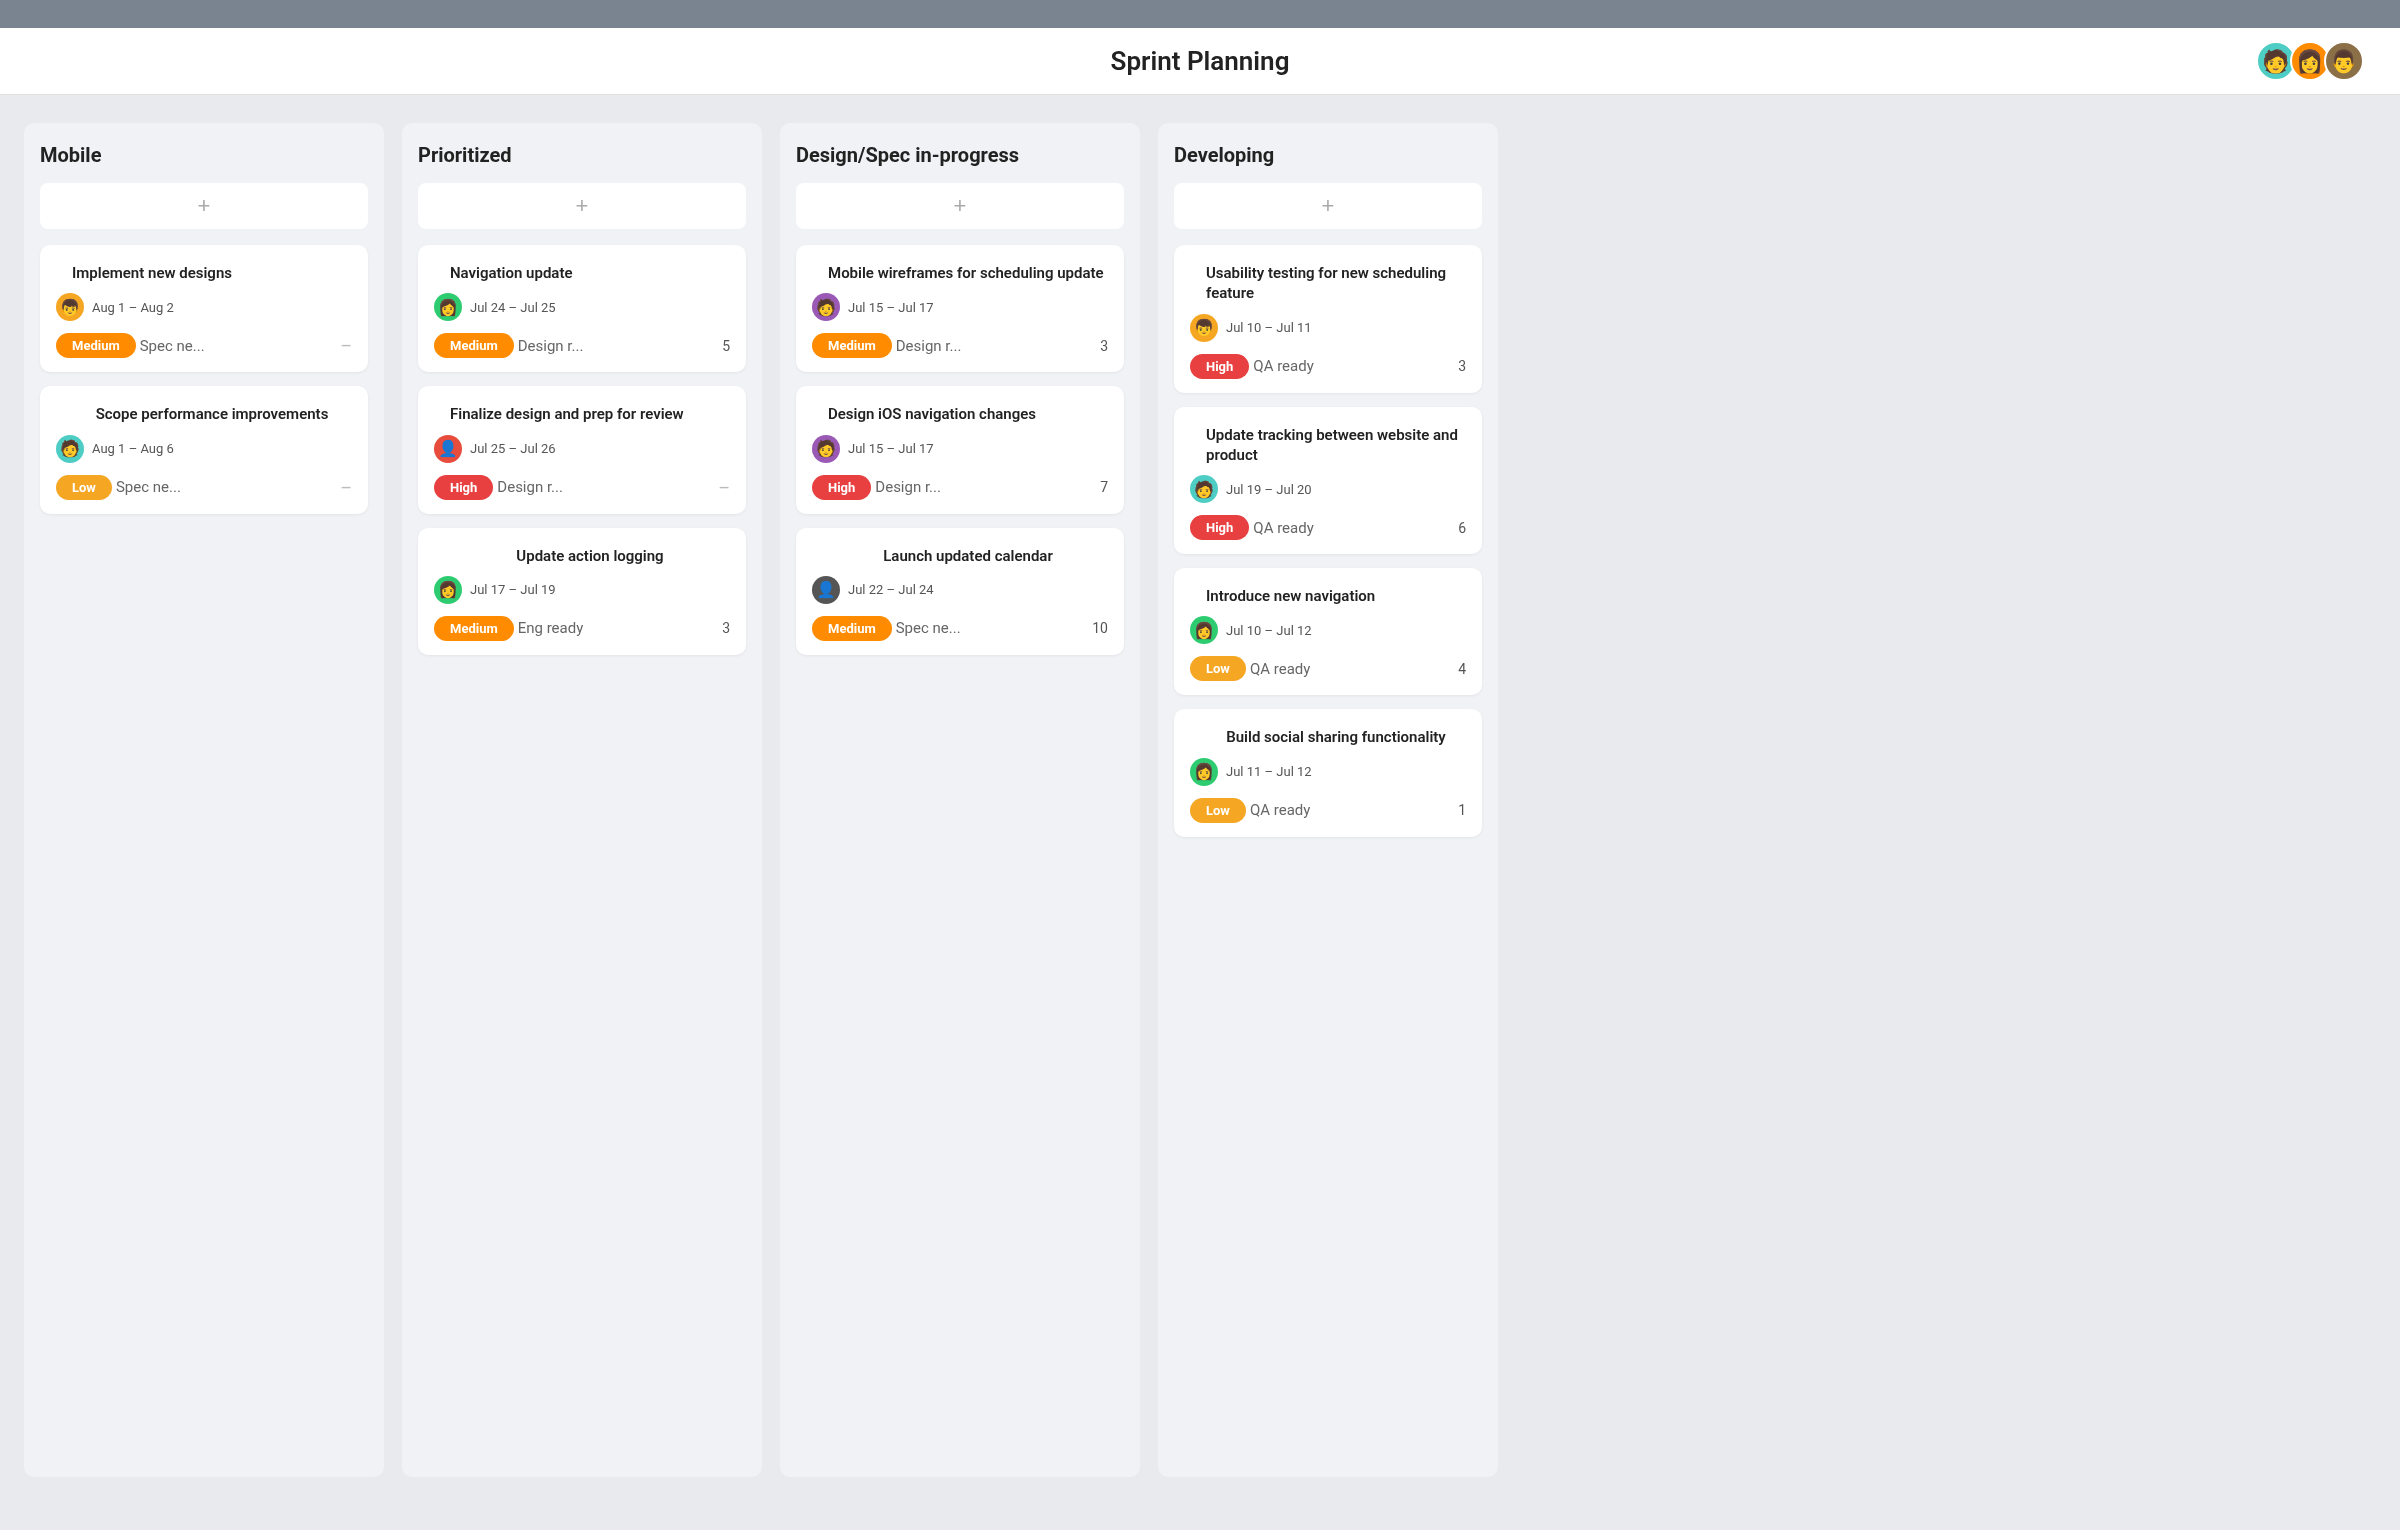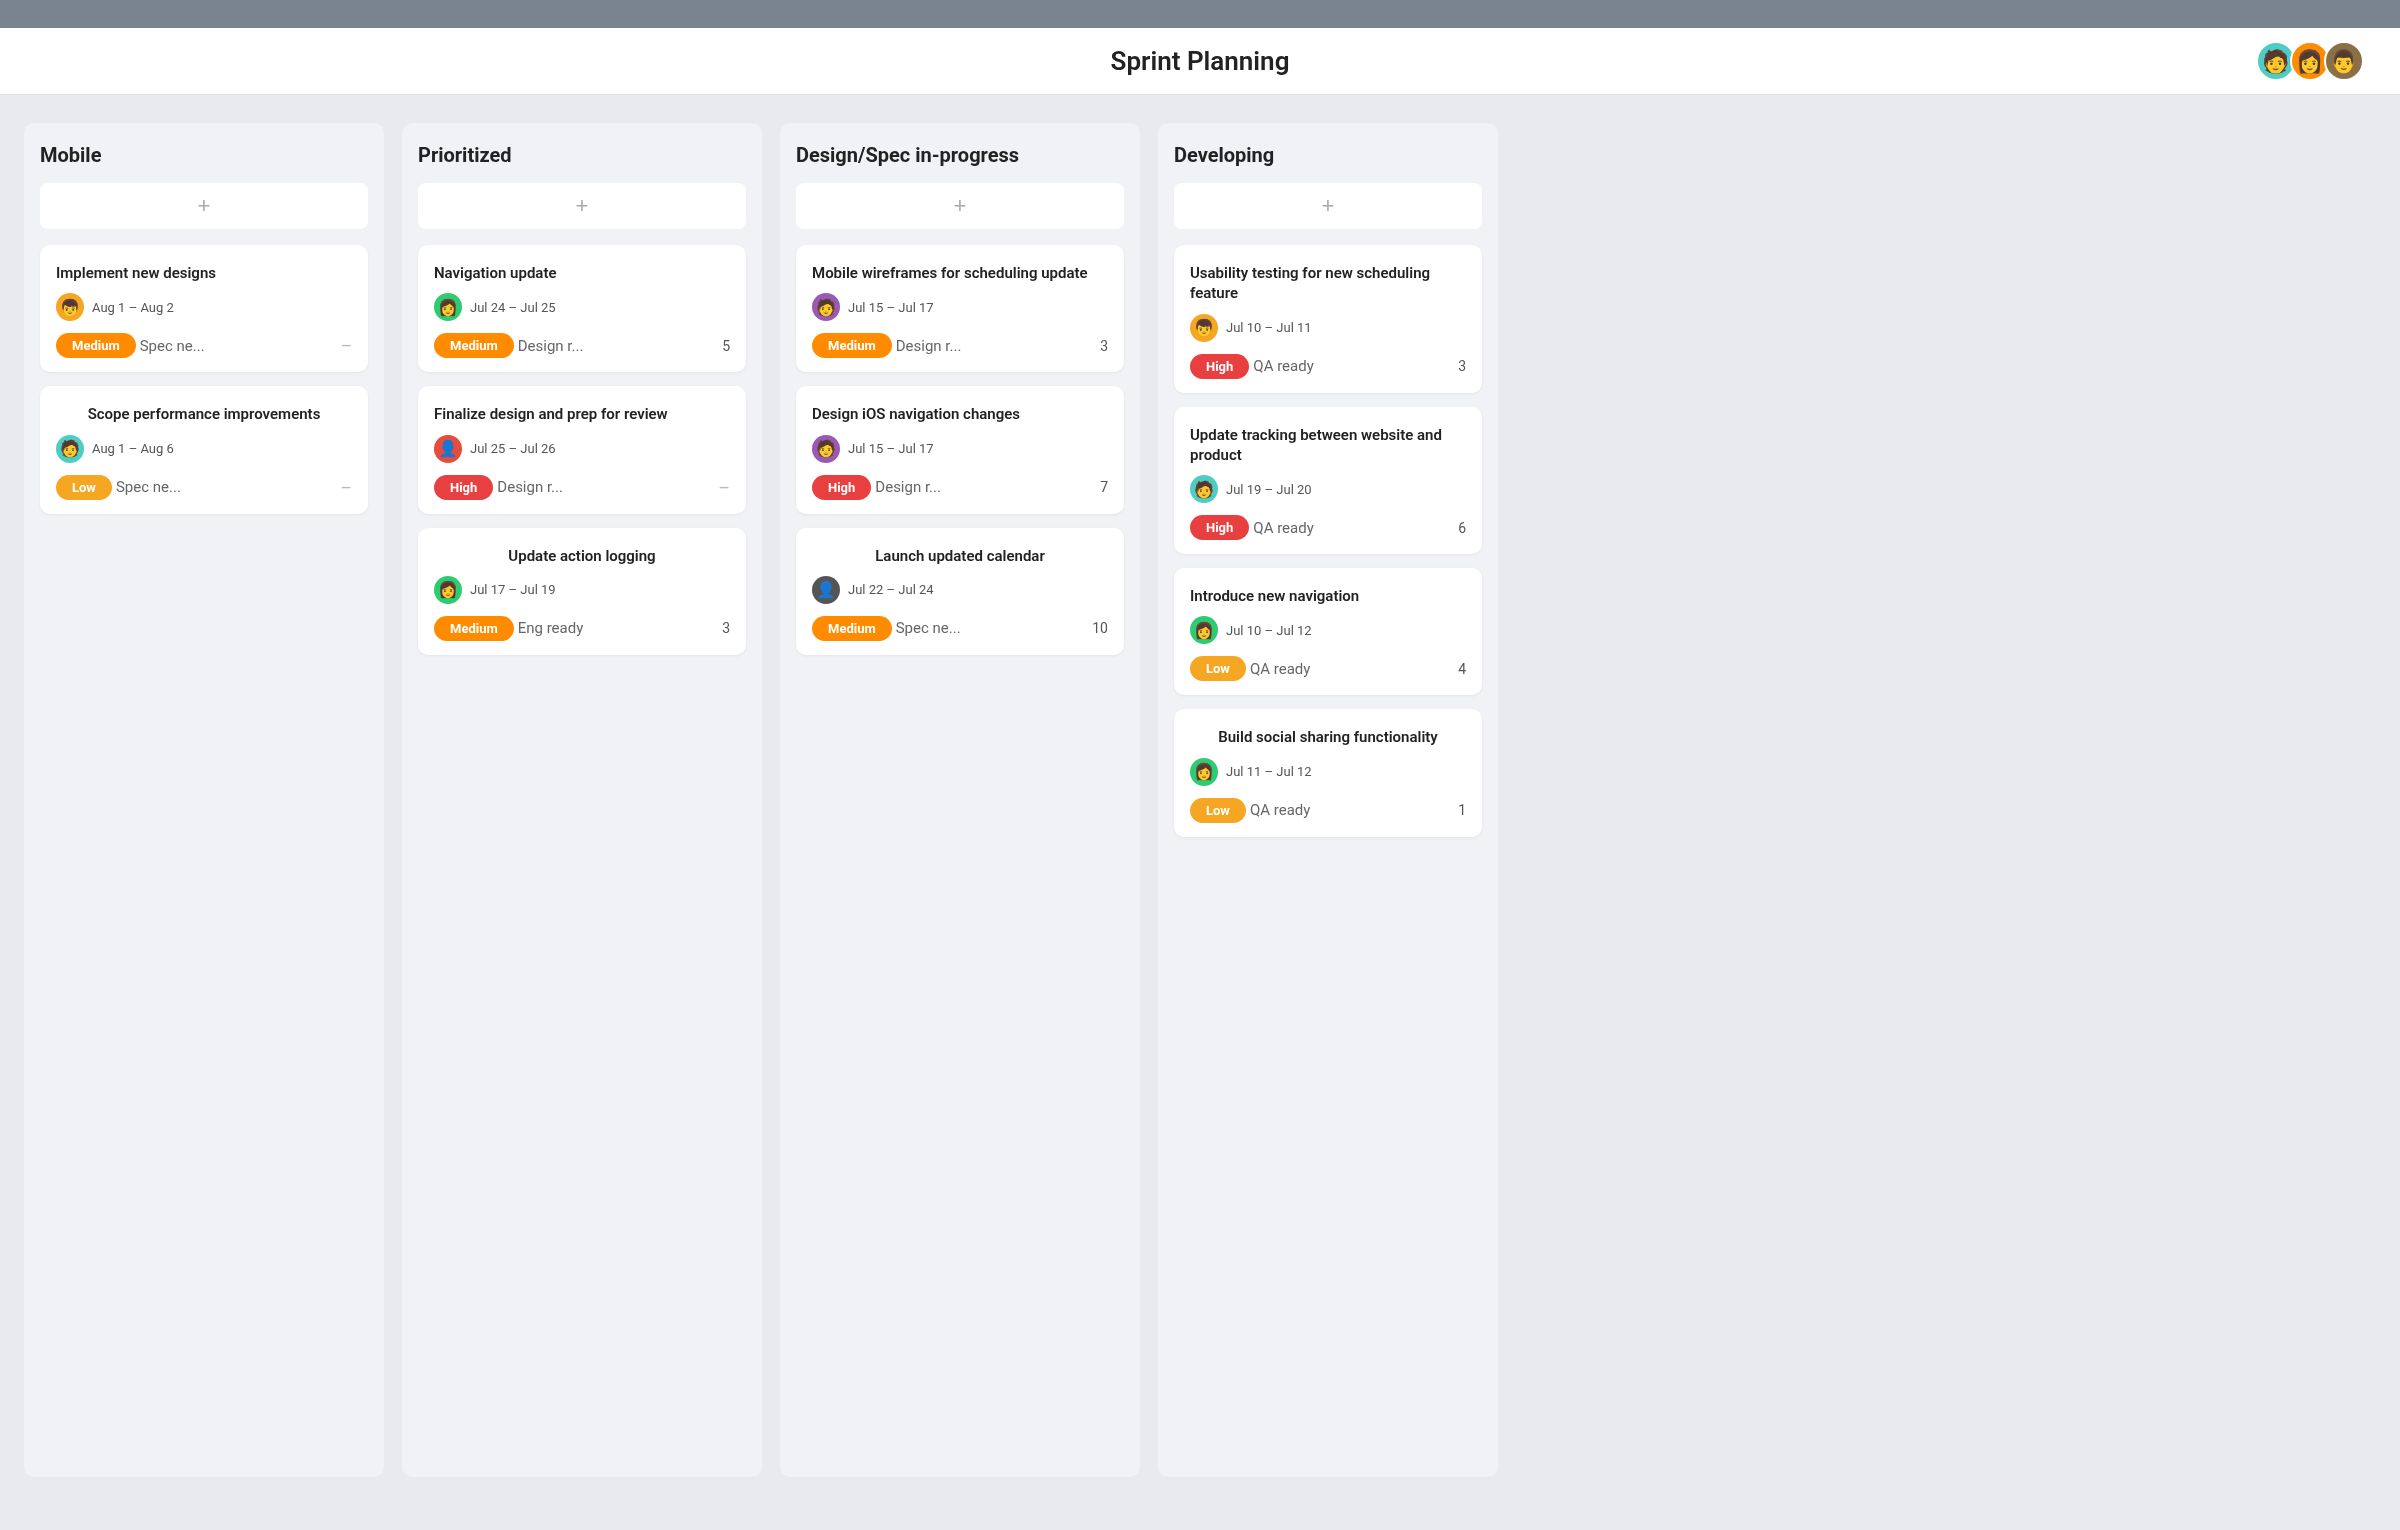--- a/index.html
+++ b/index.html
@@ -100,20 +100,21 @@
       box-shadow: 0 1px 3px rgba(0,0,0,0.06);
     }
     .card:last-child { margin-bottom: 0; text-align: center; }
 
     .card-title {
       font-size: 15px;
       font-weight: 600;
       color: #222;
       margin-bottom: 10px;
       line-height: 1.35;
+      margin-left: 16px;
     }
 
     .card-meta {
       display: flex;
       align-items: center;
       gap: 8px;
       margin-bottom: 12px;
     }
     .card-avatar {
       width: 28px;

